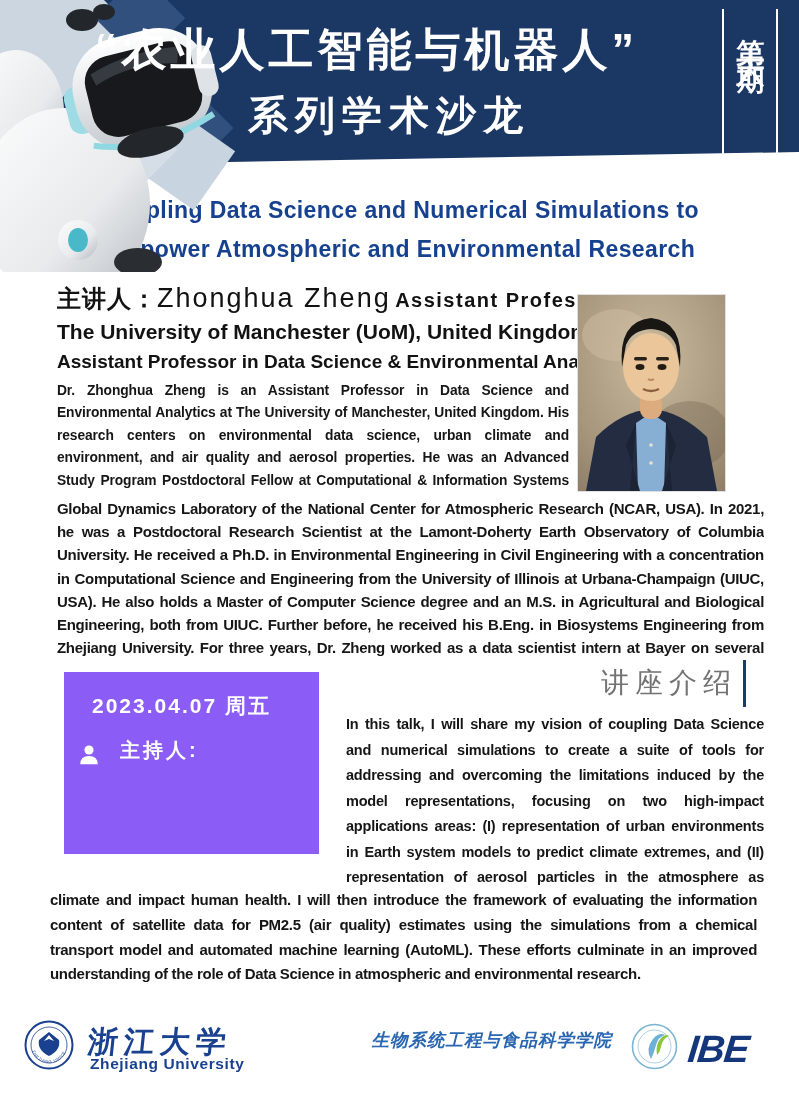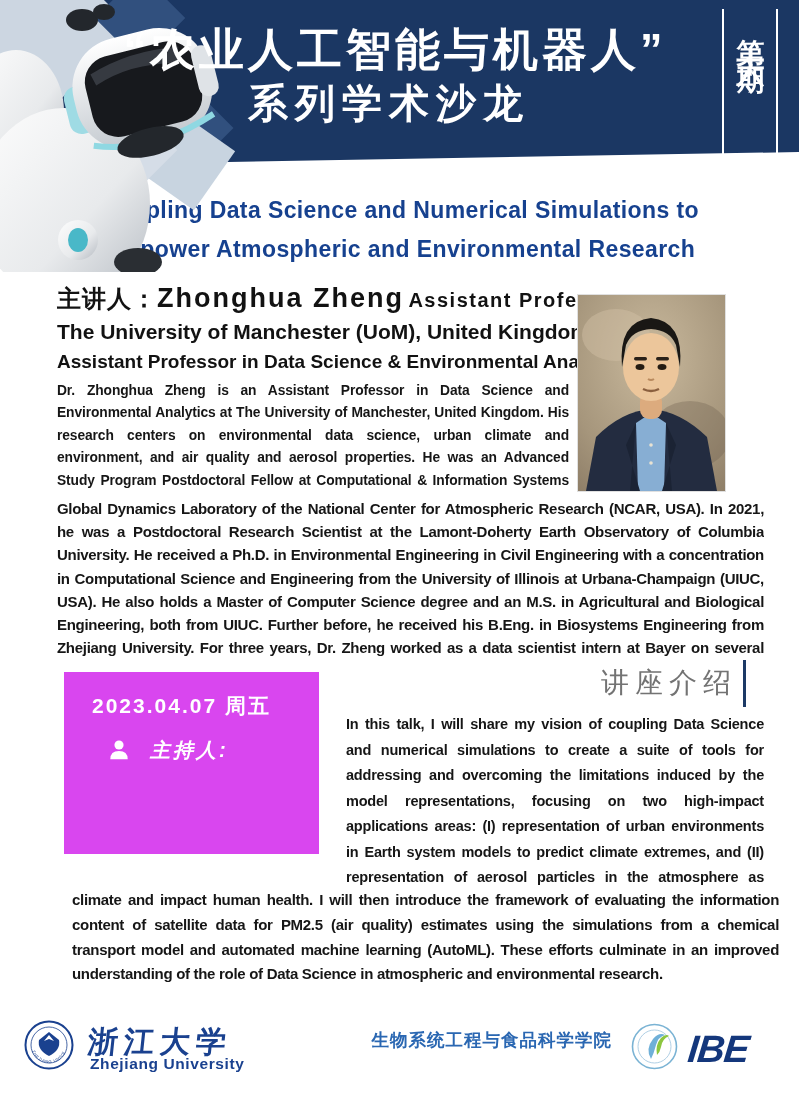--- a/index.html
+++ b/index.html
@@ -17,101 +17,101 @@
   }
   .diamond { position:absolute; z-index:2; }
   .d1 { left:-25px; top:-37px; width:130px; height:130px; background:#ccd6e1; transform:rotate(45deg); }
   .d2 { left:108px; top:-14px; width:64px; height:64px; background:#31507e; transform:rotate(45deg); }
   .d3 { left:161px; top:98px;  width:60px; height:60px; background:#31507e; transform:rotate(45deg); }
   .d4 { left:149px; top:124px; width:72px; height:72px; background:#c8d4e0; transform:rotate(35deg); }
   .d5 { left:105px; top:120px; width:60px; height:60px; background:#d5dde7; transform:rotate(45deg); }
   .robot { position:absolute; left:-14px; top:-8px; width:240px; height:280px; z-index:3; }
   .header-title-1 {
     position:absolute; z-index:4; left:95px; top:20px; width:600px;
-    text-align:center; color:#ffffff; font-size:45px; font-weight:900;
+    color:#ffffff; font-size:45px; font-weight:900;
     letter-spacing:4px; white-space:nowrap;
   }
   .header-title-2 {
-    position:absolute; z-index:4; left:248px; top:76px;
+    position:absolute; z-index:4; left:248px; top:88px;
     color:#ffffff; font-size:40px; font-weight:900; letter-spacing:7px; white-space:nowrap;
   }
   .issue-line { position:absolute; z-index:4; top:9px; width:2px; height:145px; background:#ffffff; }
   .issue-line-l { left:722px; }
   .issue-line-r { left:776px; }
   .issue-text {
     position:absolute; z-index:4; left:731px; top:16px; height:140px;
     writing-mode:vertical-rl; text-orientation:upright;
     color:#ffffff; font-size:28px; font-weight:700; letter-spacing:9px;
   }
   
   .en-title {
     position:absolute; left:0; width:799px; text-align:center;
     color:#16418f; font-size:23px; font-weight:700; letter-spacing:0.4px; white-space:nowrap;
   }
   .en-title.l1 { top:197px; }
   .en-title.l2 { top:236px; }
   
   .speaker-line1 { position:absolute; left:57px; top:283px; white-space:nowrap; color:#121212; }
   .speaker-label { font-size:24px; font-weight:900; letter-spacing:1px; }
-  .speaker-name  { font-size:27px; font-weight:700; letter-spacing:2px; }
+  .speaker-name  { font-size:27px; font-weight:400; letter-spacing:2px; }
   .speaker-title { font-size:20px; font-weight:600; letter-spacing:1.5px; }
   .speaker-affil { position:absolute; left:57px; top:320px; font-size:21px; font-weight:700; color:#121212; white-space:nowrap; }
   .speaker-pos   { position:absolute; left:57px; top:351px; font-size:19px; font-weight:700; color:#121212; white-space:nowrap; }
   
   .photo { position:absolute; left:578px; top:295px; width:147px; height:196px; outline:1px solid #e0e0e0; }
   
   .bio-narrow {
     position:absolute; left:57px; top:380px; width:512px; height:114px;
     font-size:13.8px; line-height:22.4px; text-align:justify; color:#161616;
     font-weight:600; letter-spacing:-0.1px; overflow:hidden;
   }
   .bio-full {
     position:absolute; left:57px; top:497px; width:707px; height:168px;
     font-size:15px; line-height:23.2px; text-align:justify; color:#161616;
     font-weight:600; letter-spacing:-0.3px; overflow:hidden;
   }
   
   .event-box {
     position:absolute; left:64px; top:672px; width:255px; height:182px;
-    background:#d946ef; color:#ffffff;
+    background:#8b5cf6; color:#ffffff;
   }
   .event-line { padding-left:28px; font-size:21px; line-height:33px; letter-spacing:2px; font-weight:600; white-space:nowrap; }
   .event-line.first { padding-top:17px; }
-  .host-row { display:flex; align-items:flex-start; padding-left:44px; margin-top:13px;font-style:italic; }
+  .host-row { display:flex; align-items:flex-end; padding-left:14px; margin-top:13px; }
   .host-icon { width:22px; height:22px; margin-top:4px; flex:none; }
   .host-text { margin-left:20px; font-size:20px; line-height:31px; letter-spacing:3px; font-weight:600; white-space:nowrap; }
   
   .lecture-heading {
     position:absolute; right:62px; top:664px; color:#737373;
     font-size:28px; font-weight:400; letter-spacing:6px; white-space:nowrap;
   }
   .heading-bar { position:absolute; left:743px; top:660px; width:3px; height:47px; background:#1c3a66; }
   .abstract-right {
     position:absolute; left:346px; top:712px; width:418px; height:179px;
     font-size:14.5px; line-height:25.5px; text-align:justify; color:#161616;
     font-weight:600; letter-spacing:-0.2px; overflow:hidden;
   }
   .abstract-full {
-    position:absolute; left:72px; top:888px; width:707px; height:102px;
+    position:absolute; left:50px; top:888px; width:707px; height:102px;
     font-size:15px; line-height:24.8px; text-align:justify; color:#161616;
     font-weight:600; letter-spacing:-0.3px; overflow:hidden;
   }
   
   .zju-seal { position:absolute; left:24px; top:1020px; width:50px; height:50px; }
   .zju-cn {
     position:absolute; left:88px; top:1022px; color:#1a418f;
     font-size:30px; font-weight:900; letter-spacing:6px; transform:skewX(-6deg); white-space:nowrap;
   }
   .zju-en {
     position:absolute; left:90px; top:1055px; color:#1a418f;
     font-size:15.5px; font-weight:700; letter-spacing:0.6px; white-space:nowrap;
   }
   .college-lines {
     position:absolute; left:370px; top:1027px; width:242px; text-align:right;
-    color:#2a67b2; font-size:17.5px; font-weight:700; line-height:27px; letter-spacing:1px; white-space:nowrap;
+    color:#2a67b2; font-size:17.5px; font-weight:700; line-height:27px; letter-spacing:1px; white-space:nowrap;font-style:italic;
   }
   .college-seal { position:absolute; left:631px; top:1023px; width:47px; height:47px; }
   .ibe-logo {
     position:absolute; left:688px; top:1028px; color:#14377c;
     font-size:38px; font-weight:900; font-style:italic; letter-spacing:-1px;
     transform:skewX(-6deg); white-space:nowrap;
   }
 </style>
 </head>
 <body>

